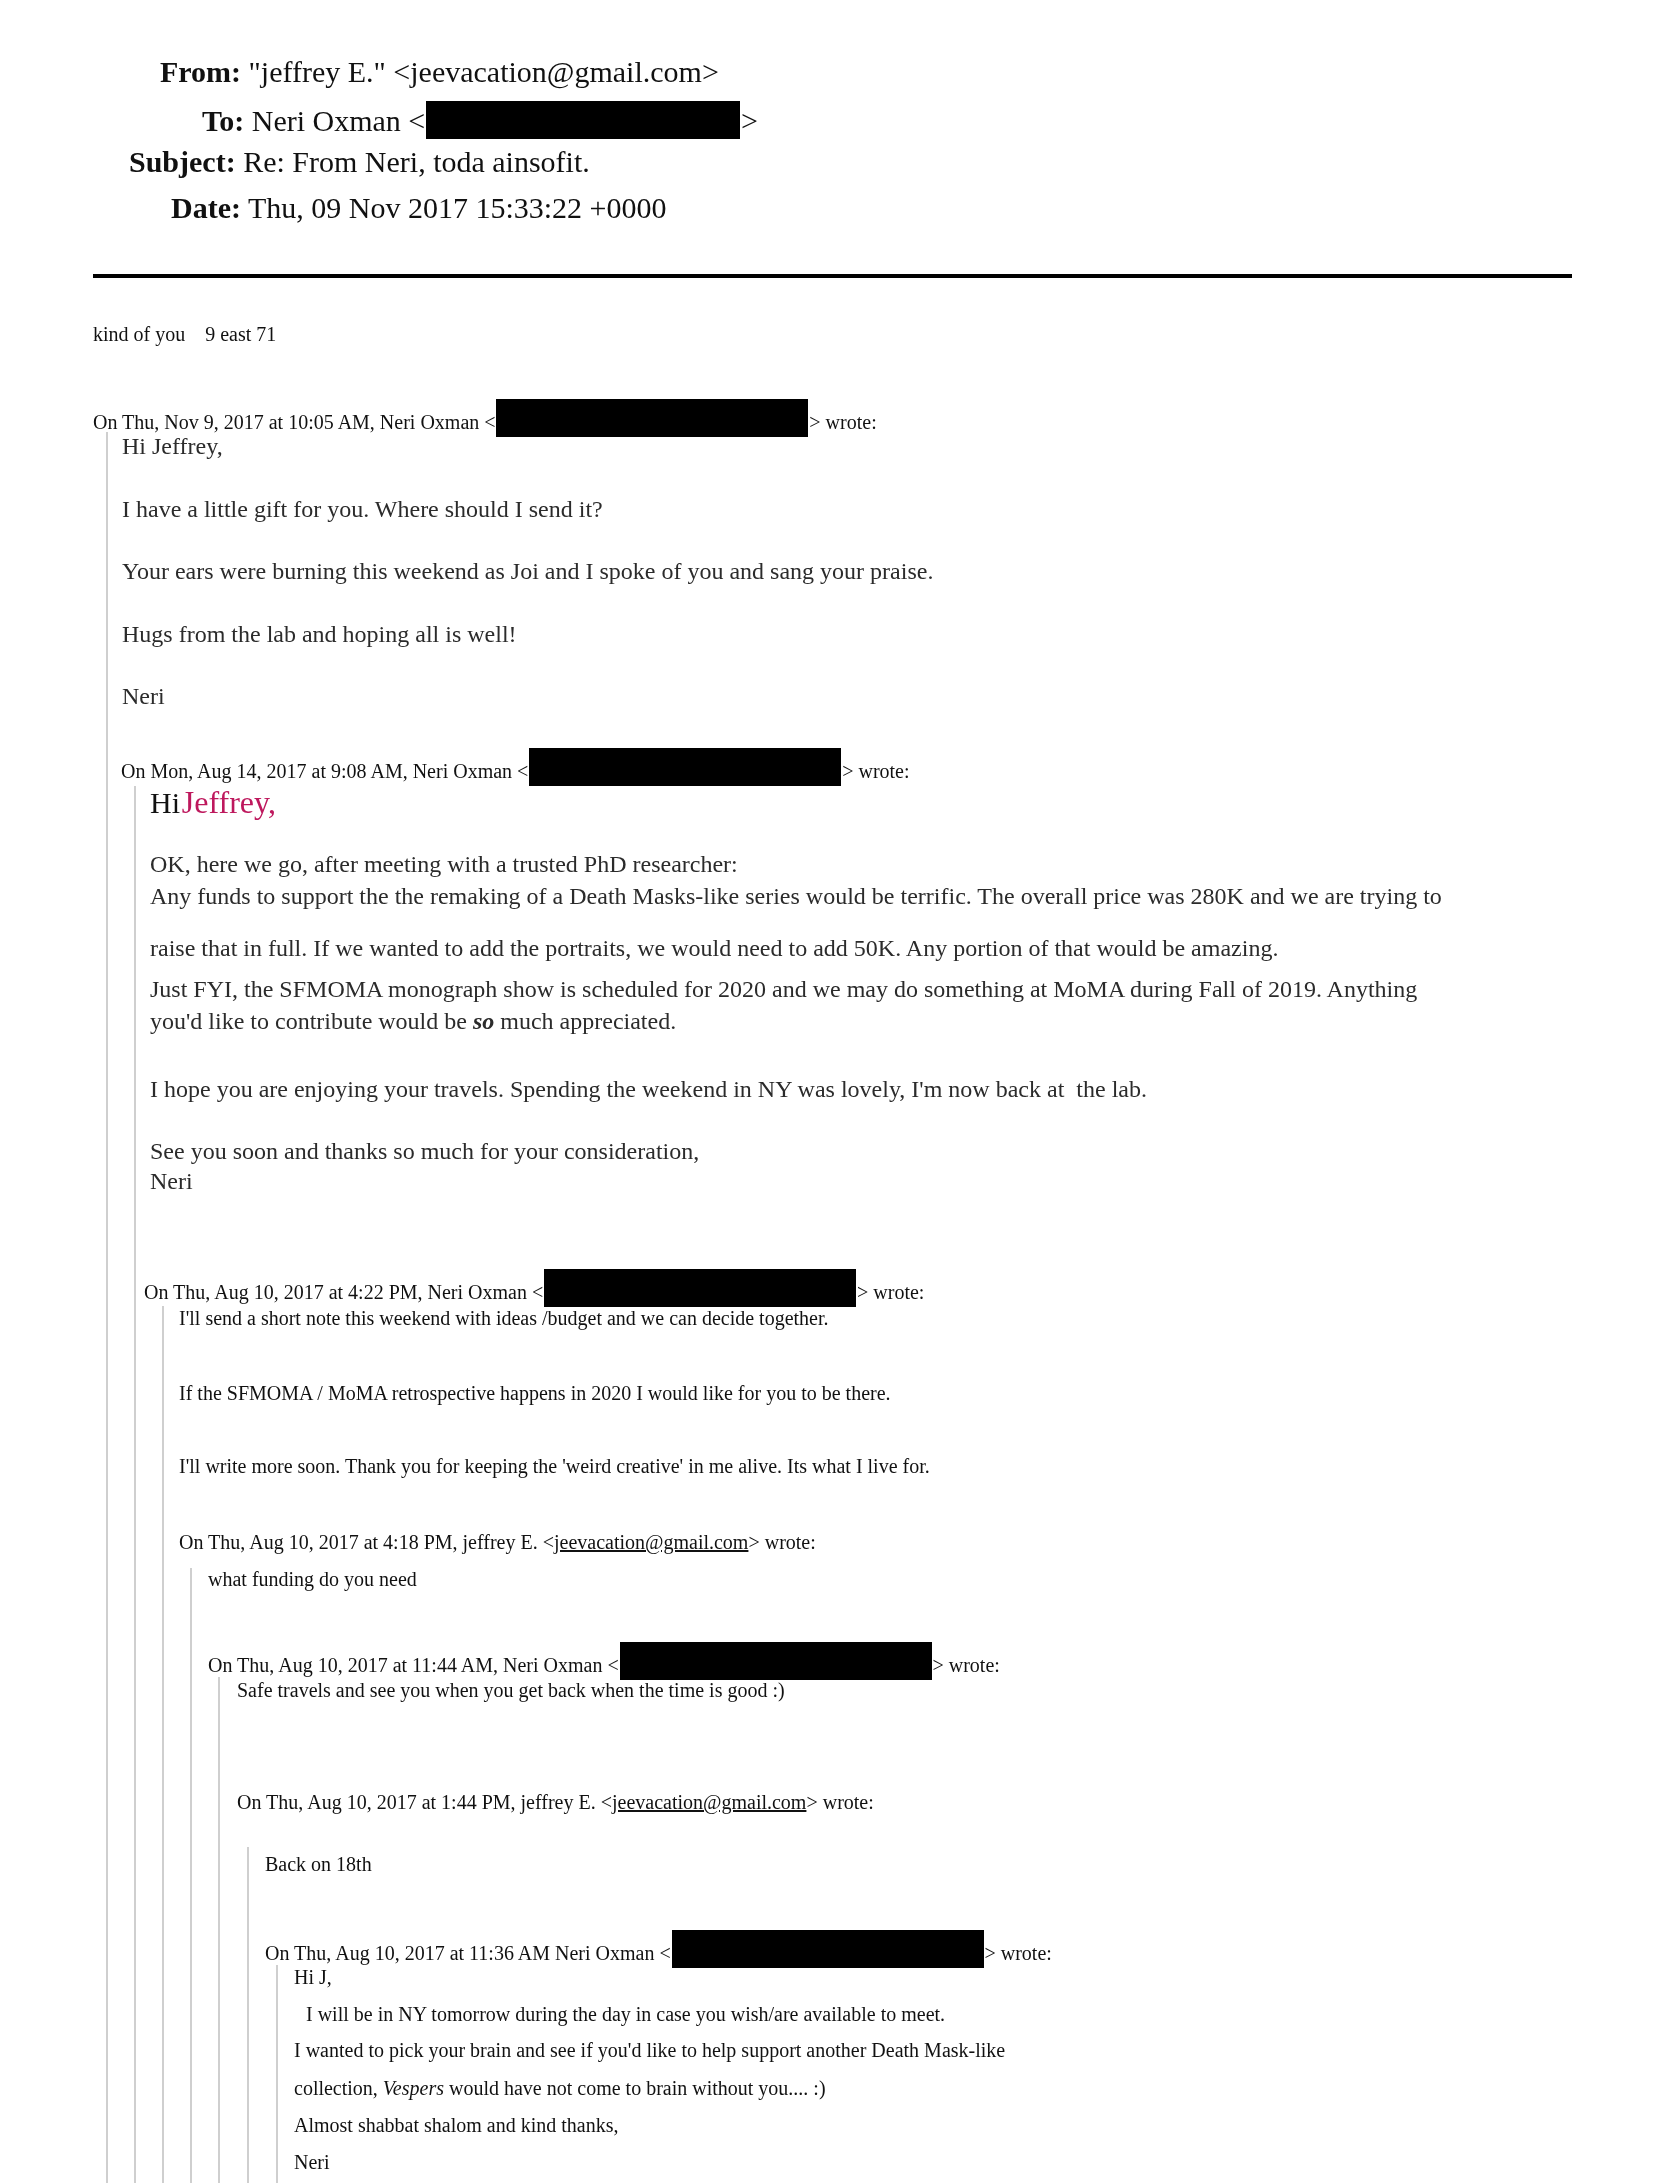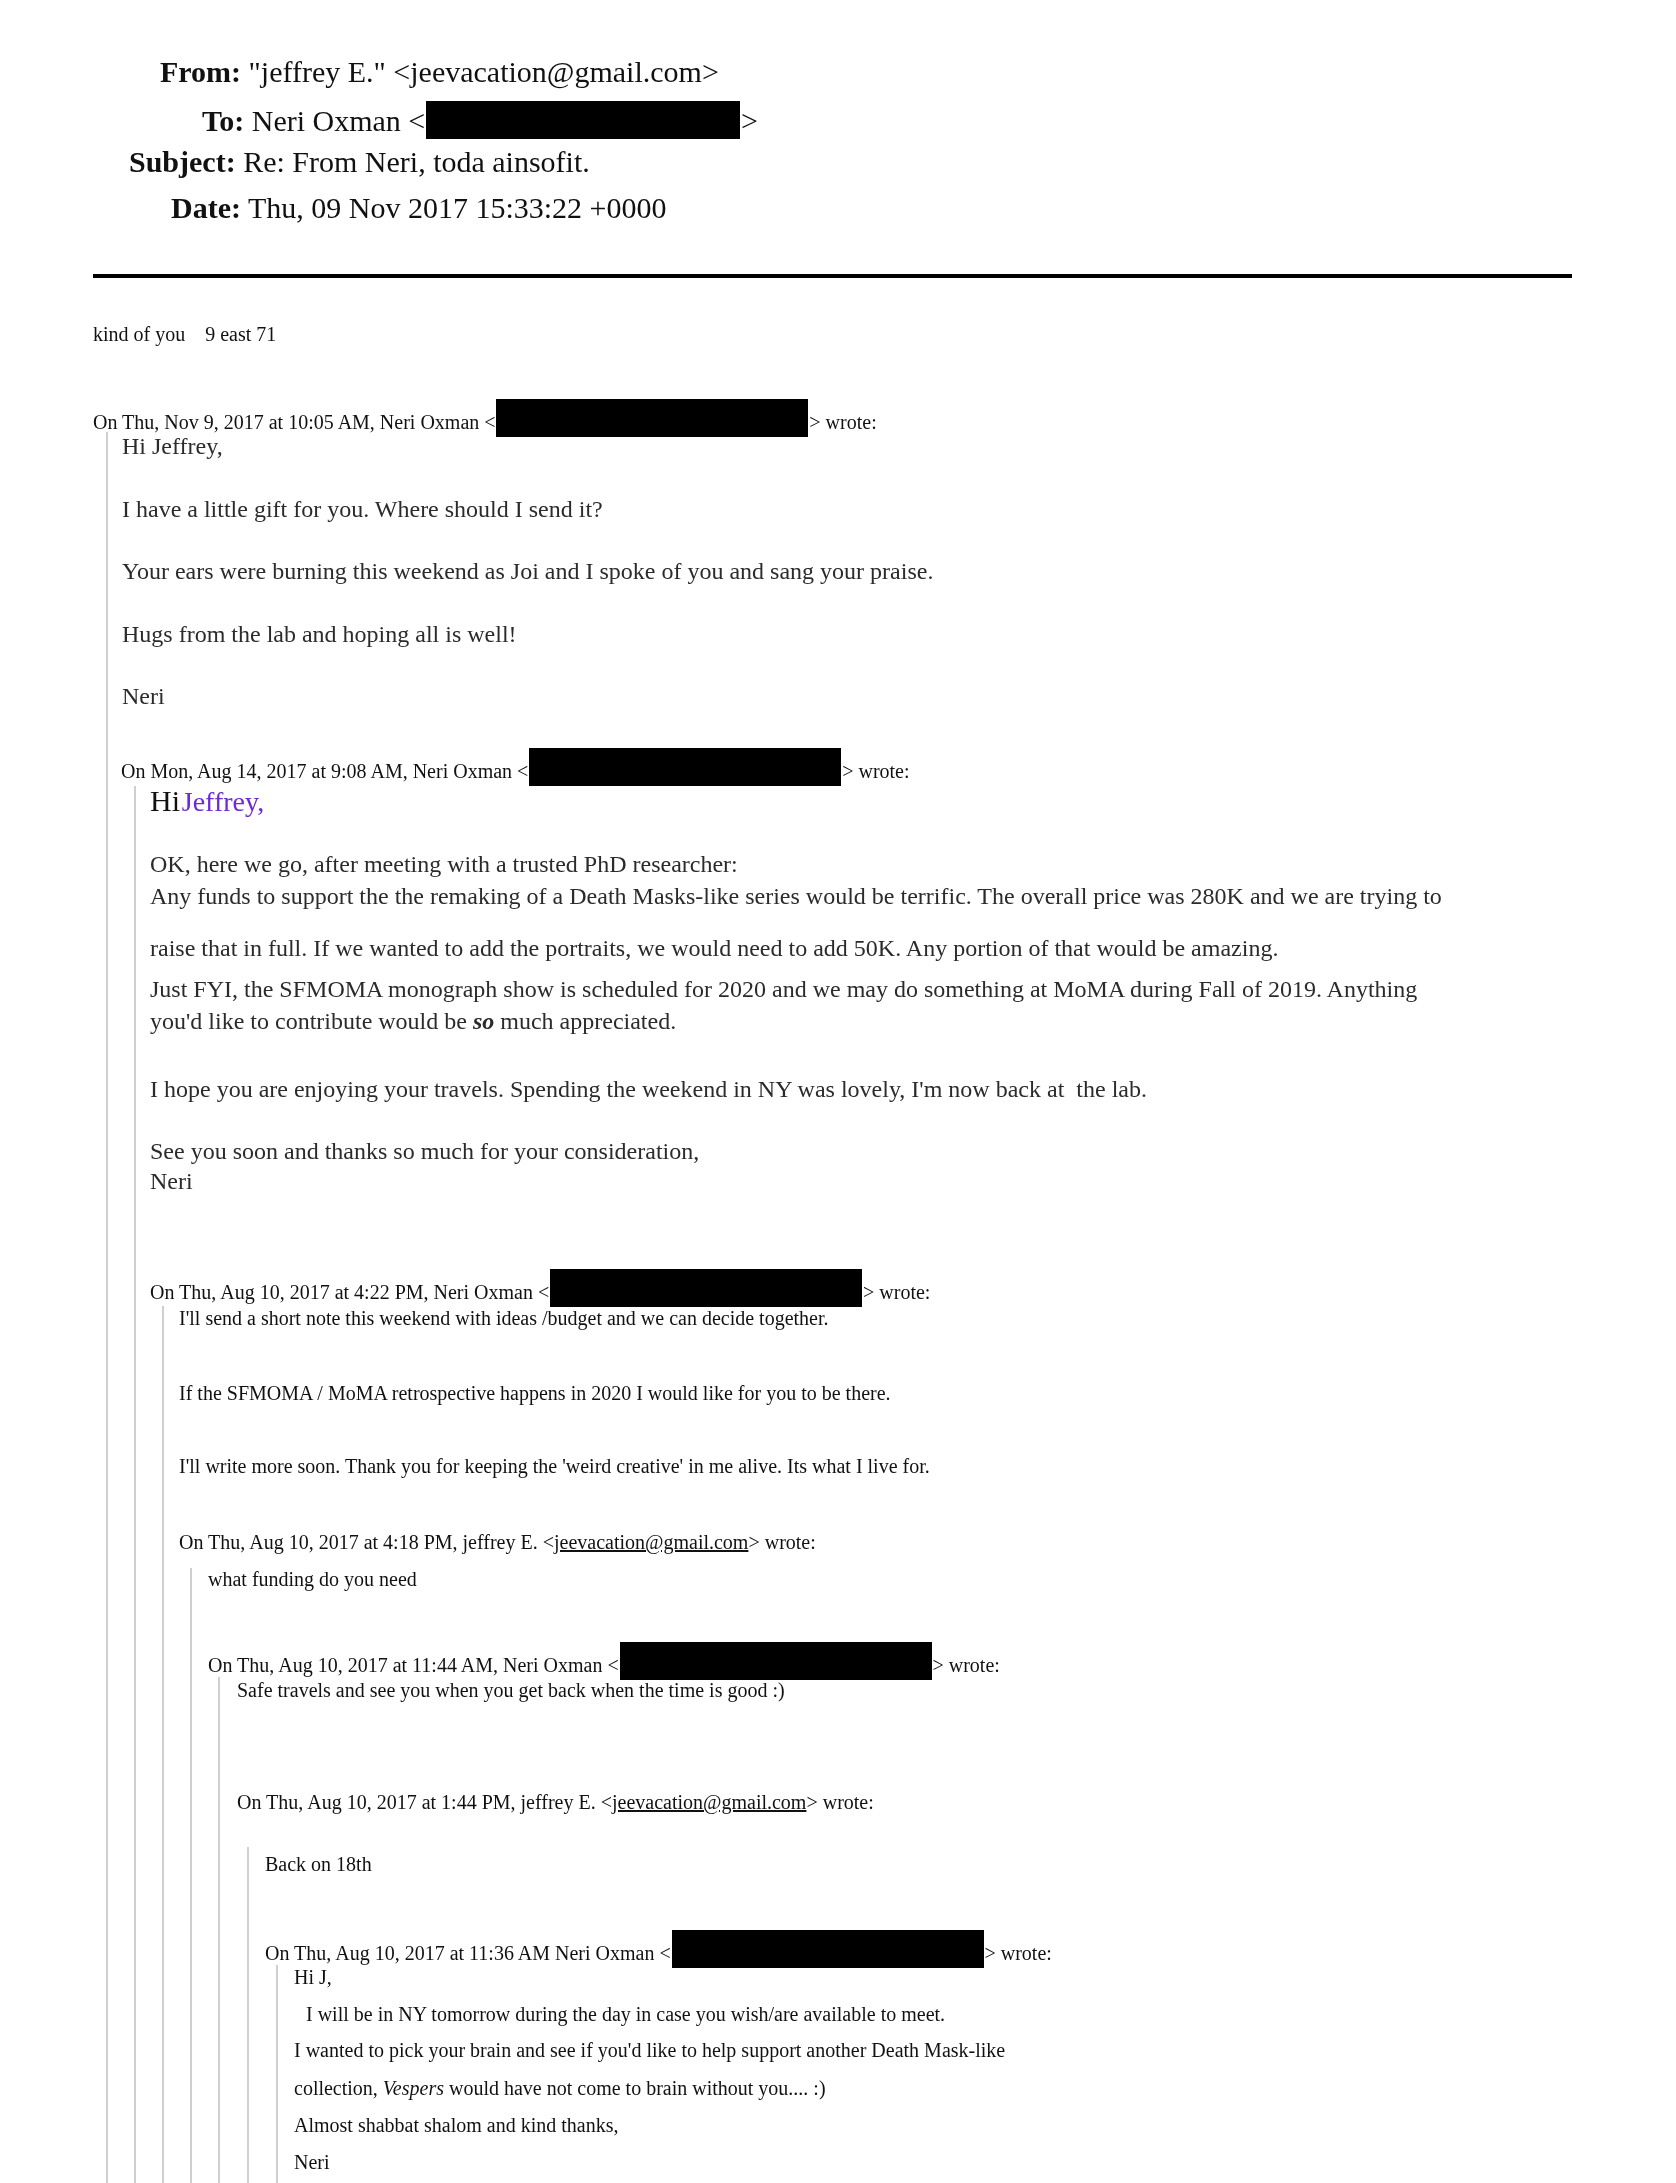--- a/index.html
+++ b/index.html
@@ -6,21 +6,21 @@
   body {
     width: 1677px; height: 2774px; position: relative; overflow: hidden;
     font-family: "Liberation Serif", "DejaVu Serif", serif; color: #111;
   }
   .abs { position: absolute; white-space: nowrap; line-height: 1; }
   .hdr { font-size: 30px; }
   .hdr b { font-weight: bold; }
   .lg { font-size: 20px; color: #111; }
   .sm { font-size: 24px; color: #2b2b2b; }
   .hi-big { font-size: 30px; color: #111; }
-  .hi-small { font-size: 28px; color: #6d28d9; }
+  .hi-small { font-size: 32px; color: #be185d; }
   .redact { display: inline-block; background: #000; height: 38px; vertical-align: -7.9px; margin: 0 0.9px; }
   .link { text-decoration: underline; }
   .hr { position: absolute; left: 93px; top: 274px; width: 1479px; height: 4.4px; background: #000; }
   .vline { position: absolute; width: 1.7px; background: #cfcfcf; }
   .bi { font-weight: bold; font-style: italic; }
   .it { font-style: italic; }
 </style>
 </head>
 <body>
 
@@ -73,21 +73,21 @@
 <div class="abs sm" style="left:150px; top:884px;">Any funds to support the the remaking of a Death Masks-like series would be terrific. The overall price was 280K and we are trying to</div>
 <div class="abs sm" style="left:150px; top:936px;">raise that in full. If we wanted to add the portraits, we would need to add 50K. Any portion of that would be amazing.</div>
 <div class="abs sm" style="left:150px; top:977px;">Just FYI, the SFMOMA monograph show is scheduled for 2020 and we may do something at MoMA during Fall of 2019. Anything</div>
 <div class="abs sm" style="left:150px; top:1009px;">
   <span>you'd like to contribute would be </span><span class="bi">so</span><span> much appreciated.</span>
 </div>
 <div class="abs sm" style="left:150px; top:1077px; white-space:pre;">I hope you are enjoying your travels. Spending the weekend in NY was lovely, I'm now back at  the lab.</div>
 <div class="abs sm" style="left:150px; top:1139px;">See you soon and thanks so much for your consideration,</div>
 <div class="abs sm" style="left:150px; top:1169px;">Neri</div>
 
-<div class="abs lg" style="left:150px; top:1269px;text-align:center;">
+<div class="abs lg" style="left:144px; top:1269px;text-align:center;">
   <span>On Thu, Aug 10, 2017 at 4:22 PM, Neri Oxman &lt;</span><span class="redact" style="width:312px;"></span><span>&gt; wrote:</span>
 </div>
 <div class="abs lg" style="left:179px; top:1308px;">I'll send a short note this weekend with ideas /budget and we can decide together.</div>
 <div class="abs lg" style="left:179px; top:1383px;">If the SFMOMA / MoMA retrospective happens in 2020 I would like for you to be there.</div>
 <div class="abs lg" style="left:179px; top:1456px;">I'll write more soon. Thank you for keeping the 'weird creative' in me alive. Its what I live for.</div>
 
 <div class="abs lg" style="left:179px; top:1532px;">
   <span>On Thu, Aug 10, 2017 at 4:18 PM, jeffrey E. &lt;</span><span class="link">jeevacation@gmail.com</span><span>&gt; wrote:</span>
 </div>
 <div class="abs lg" style="left:208px; top:1569px;">what funding do you need</div>

